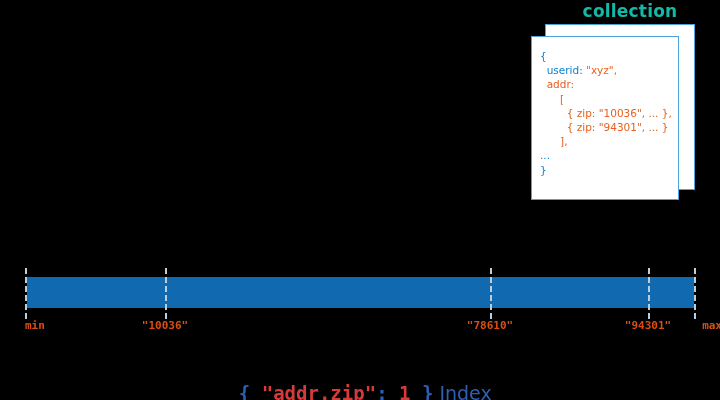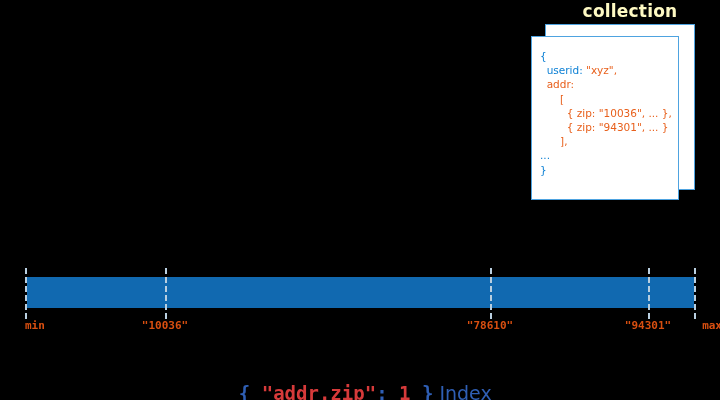--- a/index.html
+++ b/index.html
@@ -15,21 +15,21 @@
     font-family: "Liberation Sans", sans-serif;
   }
 
   
   #collection-title {
     position: absolute;
     left: 560px;
     top: 1px;
     width: 140px;
     text-align: center;
-    color: #fef9c3;
+    color: #14b8a6;
     font-size: 17px;
     font-weight: bold;
     letter-spacing: 0.2px;
     font-family: "DejaVu Sans", sans-serif;
   }
 
   
   #doc-stack {
     position: absolute;
     left: 531px;

